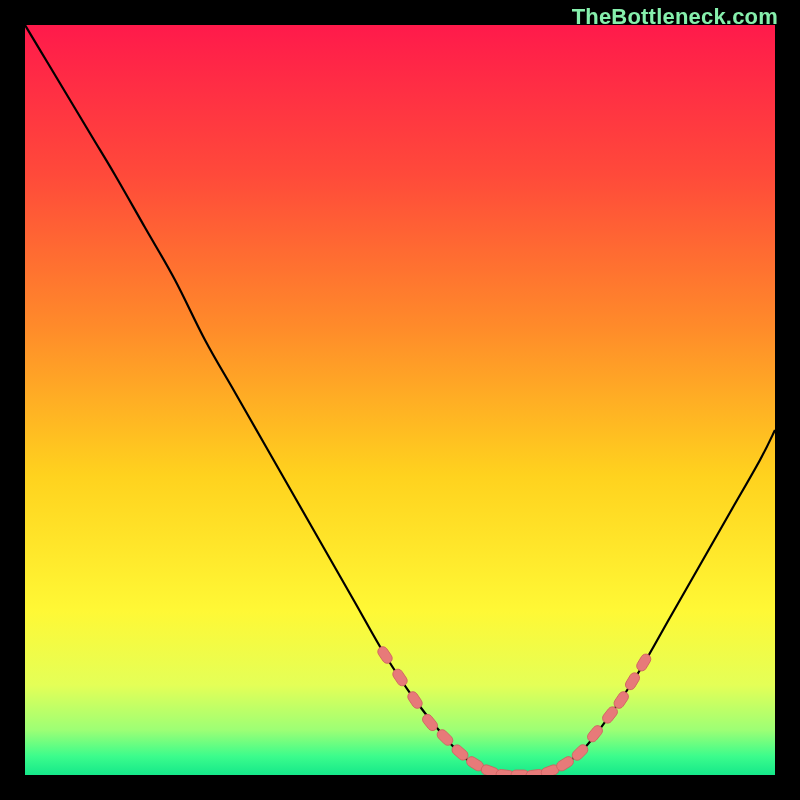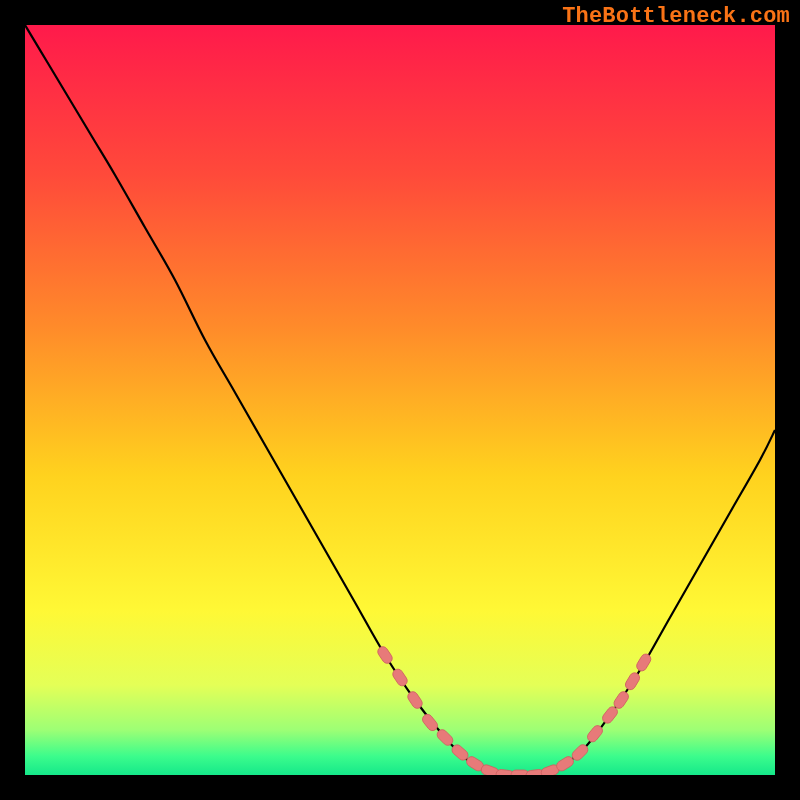--- a/index.html
+++ b/index.html
@@ -21,25 +21,25 @@
   .plot-area {
     position: absolute;
     left: 0;
     top: 0;
     width: 750px;
     height: 750px;
   }
   .watermark {
     position: absolute;
     top: 4px;
-    right: 10px;
-    font-family: Liberation Mono, monospace;
+    right: 22px;
+    font-family: Liberation Sans, sans-serif;
     font-size: 22px;
     font-weight: bold;
-    color: #f97316;
+    color: #86efac;
     letter-spacing: 0.2px;
   }
 </style>
 </head>
 <body>
 
 <div class="frame">
   <svg class="plot-area" viewBox="0 0 750 750" preserveAspectRatio="none">
     <defs>
       <linearGradient id="bgGrad" x1="0" y1="0" x2="0" y2="1">

